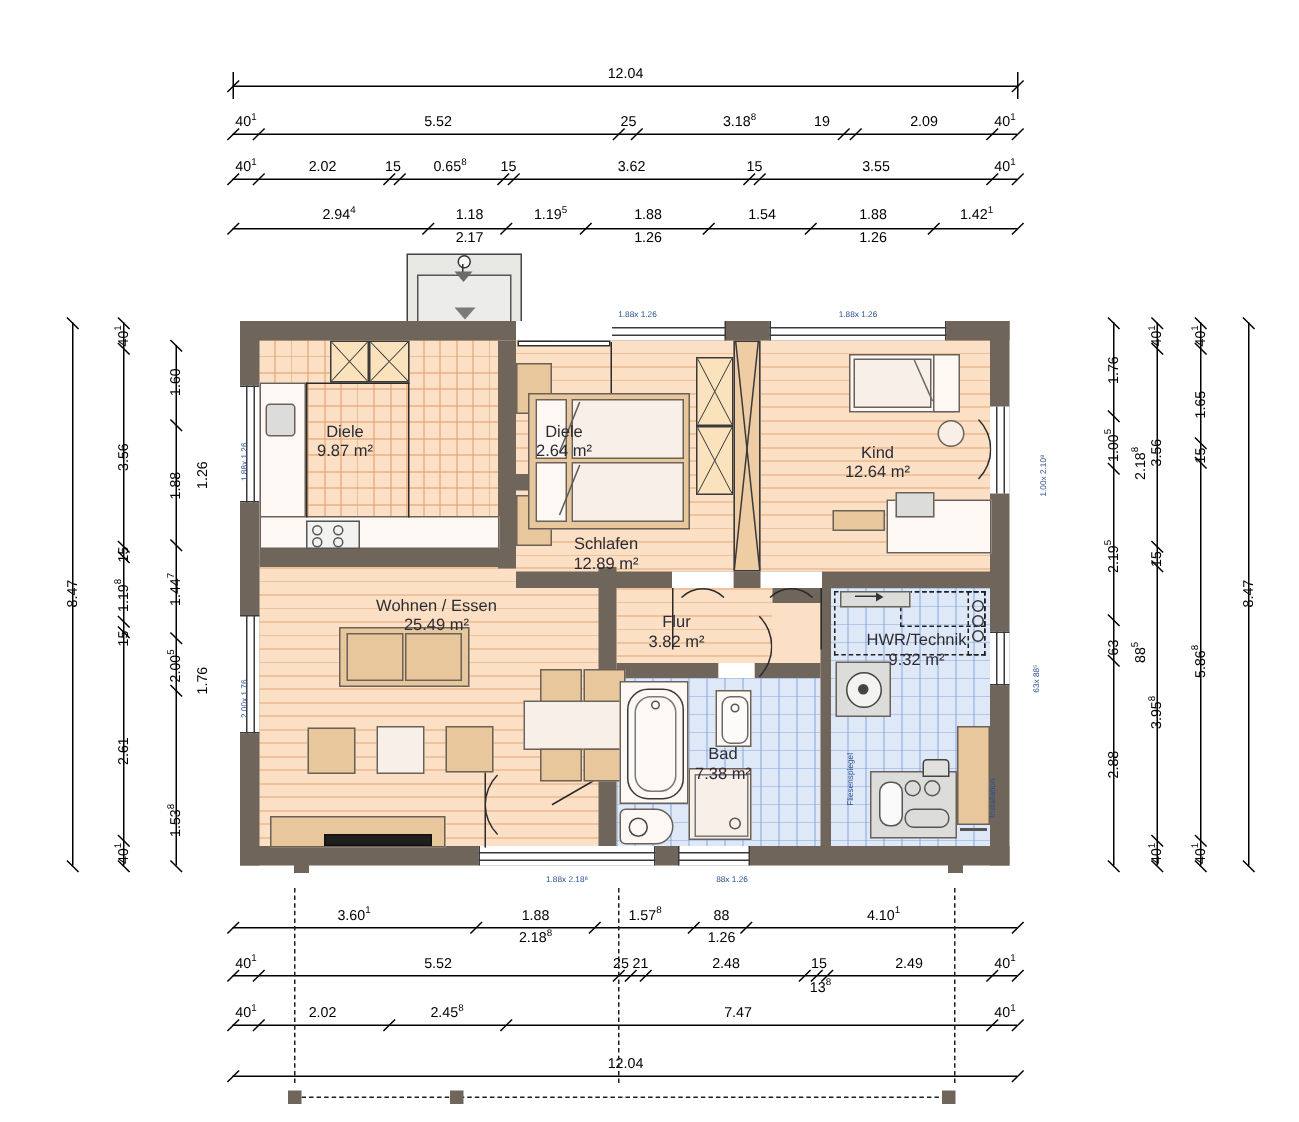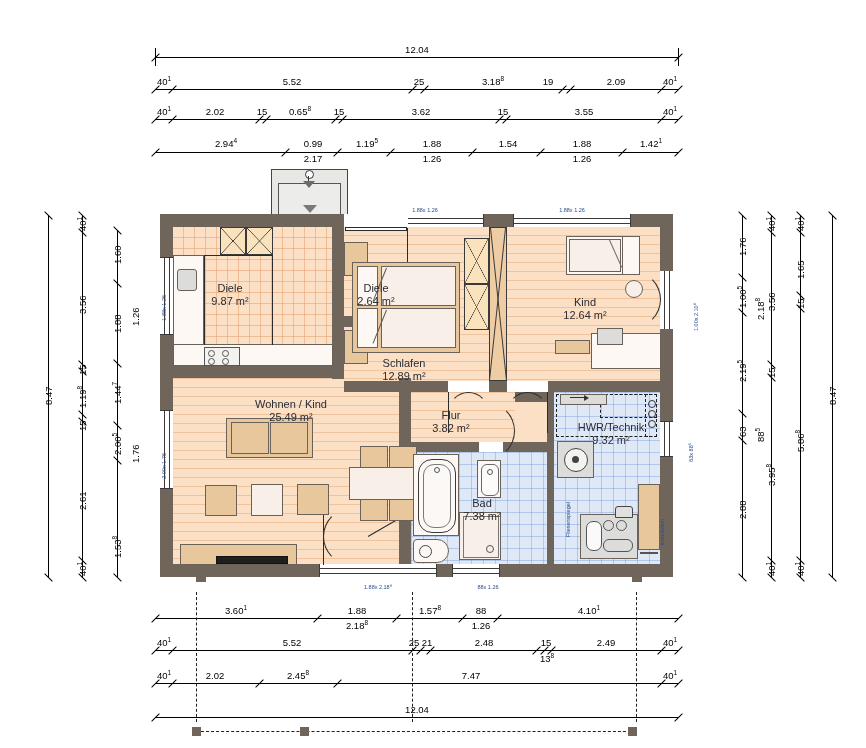--- a/index.html
+++ b/index.html
@@ -139,21 +139,21 @@
       <div class="dimline h" style="left:155px;top:152px;width:523px;"></div>
       <div class="tick h" style="left:155px;top:147px;"></div>
       <div class="tick h" style="left:285px;top:147px;"></div>
       <div class="tick h" style="left:337px;top:147px;"></div>
       <div class="tick h" style="left:390px;top:147px;"></div>
       <div class="tick h" style="left:472px;top:147px;"></div>
       <div class="tick h" style="left:540px;top:147px;"></div>
       <div class="tick h" style="left:622px;top:147px;"></div>
       <div class="tick h" style="left:678px;top:147px;"></div>
       <div class="dimtxt c" style="left:226px;top:139px;"><span>2.94</span><sup>4</sup></div>
-      <div class="dimtxt c" style="left:313px;top:139px;">0.99</div>
+      <div class="dimtxt c" style="left:313px;top:139px;">1.18</div>
       <div class="dimtxt c" style="left:313px;top:154px;">2.17</div>
       <div class="dimtxt c" style="left:367px;top:139px;"><span>1.19</span><sup>5</sup></div>
       <div class="dimtxt c" style="left:432px;top:139px;">1.88</div>
       <div class="dimtxt c" style="left:432px;top:154px;">1.26</div>
       <div class="dimtxt c" style="left:508px;top:139px;">1.54</div>
       <div class="dimtxt c" style="left:582px;top:139px;">1.88</div>
       <div class="dimtxt c" style="left:582px;top:154px;">1.26</div>
       <div class="dimtxt c" style="left:651px;top:139px;"><span>1.42</span><sup>1</sup></div>
     </div>
   </div>
@@ -306,21 +306,21 @@
       <div class="dimline h" style="left:155px;top:683px;width:523px;"></div>
       <div class="tick h" style="left:155px;top:678px;"></div>
       <div class="tick h" style="left:172px;top:678px;"></div>
       <div class="tick h" style="left:259px;top:678px;"></div>
       <div class="tick h" style="left:337px;top:678px;"></div>
       <div class="tick h" style="left:661px;top:678px;"></div>
       <div class="tick h" style="left:678px;top:678px;"></div>
       <div class="dimtxt c" style="left:164px;top:671px;"><span>40</span><sup>1</sup></div>
       <div class="dimtxt c" style="left:215px;top:671px;">2.02</div>
       <div class="dimtxt c" style="left:298px;top:671px;"><span>2.45</span><sup>8</sup></div>
-      <div class="dimtxt c" style="left:471px;top:671px;">7.47</div>
+      <div class="dimtxt c" style="left:492px;top:671px;">7.47</div>
       <div class="dimtxt c" style="left:670px;top:671px;"><span>40</span><sup>1</sup></div>
     </div>
 
     <div>
       <div class="dimline h" style="left:155px;top:717px;width:523px;"></div>
       <div class="tick h" style="left:155px;top:712px;"></div>
       <div class="tick h" style="left:678px;top:712px;"></div>
       <div class="dimtxt c" style="left:417px;top:705px;">12.04</div>
     </div>
 
@@ -592,21 +592,21 @@
     </div>
     <div class="rlabel" style="left:244px;top:143px;">
       <span class="nm">Schlafen</span>
       <span class="ar">12.89 m²</span>
     </div>
     <div class="rlabel" style="left:425px;top:82px;">
       <span class="nm">Kind</span>
       <span class="ar">12.64 m²</span>
     </div>
     <div class="rlabel" style="left:131px;top:184px;">
-      <span class="nm">Wohnen / Kind</span>
+      <span class="nm">Wohnen / Essen</span>
       <span class="ar">25.49 m²</span>
     </div>
     <div class="rlabel" style="left:291px;top:195px;">
       <span class="nm">Flur</span>
       <span class="ar">3.82 m²</span>
     </div>
     <div class="rlabel" style="left:322px;top:283px;">
       <span class="nm">Bad</span>
       <span class="ar">7.38 m²</span>
     </div>

